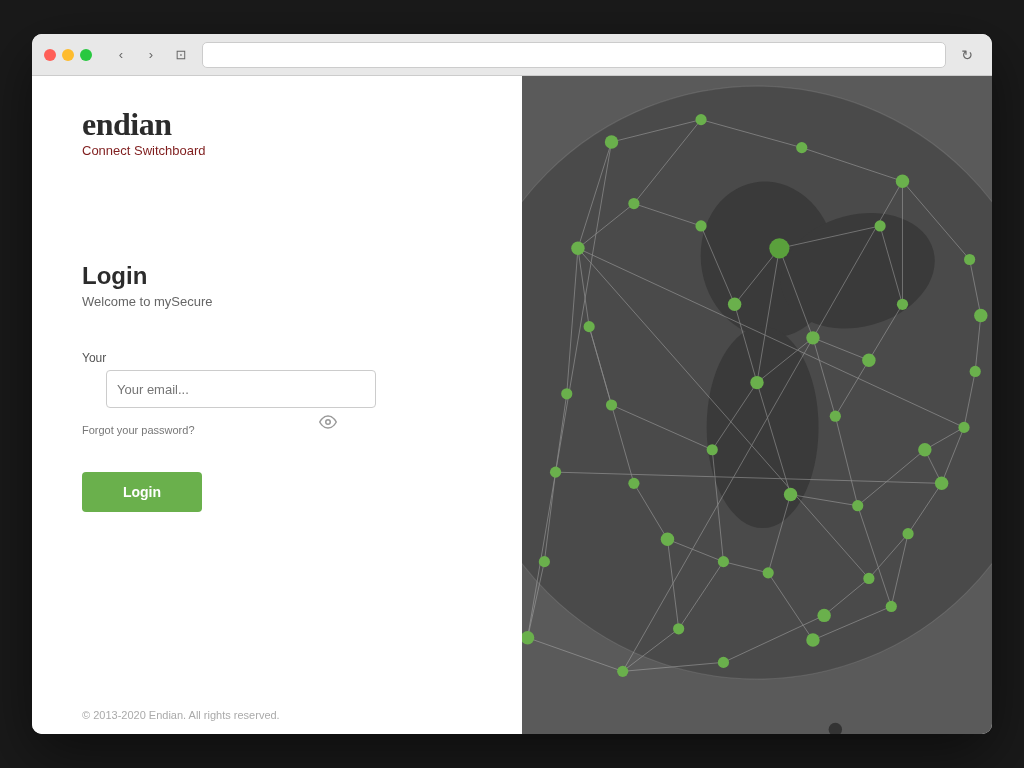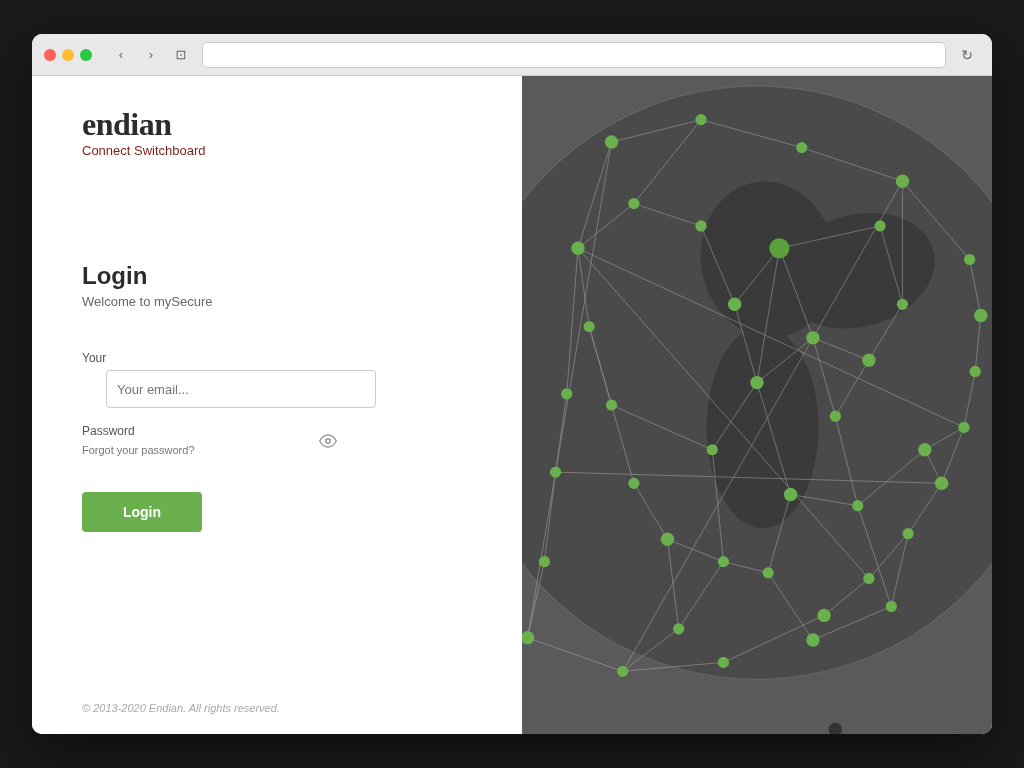--- a/index.html
+++ b/index.html
@@ -216,25 +216,24 @@
       border: none;
       border-radius: 4px;
       color: #fff;
       font-size: 14px;
       font-weight: 600;
       cursor: pointer;
     }
 
     .login-footer {
       position: absolute;
-      bottom: 20px;
+      bottom: 13px;
       left: 50px;
       font-size: 11px;
       color: #aaa;
-      font-style: italic;
     }
 
     
     .globe-panel {
       flex: 1;
       background: #5a5a5a;
       position: relative;
       overflow: hidden;
     }
 
@@ -277,21 +276,20 @@
         <p class="login-welcome">Welcome to mySecure</p>
 
         <div class="field-group">
           <label class="field-label">Your</label>
           <div class="field-input-wrapper">
             <input class="field-input" type="email" placeholder="Your email..." style="">
           </div>
         </div>
 
         <div class="field-group">
-          <label class="field-label">Password</label>
           <div class="field-input-wrapper">
             <span class="eye-icon">
               <svg width="18" height="18" viewBox="0 0 24 24" fill="none" stroke="#999" stroke-width="2" stroke-linecap="round" stroke-linejoin="round">
                 <path d="M1 12s4-8 11-8 11 8 11 8-4 8-11 8-11-8-11-8z"></path>
                 <circle cx="12" cy="12" r="3"></circle>
               </svg>
             </span>
           </div>
           <a class="forgot-password">Forgot your password?</a>
         </div>

